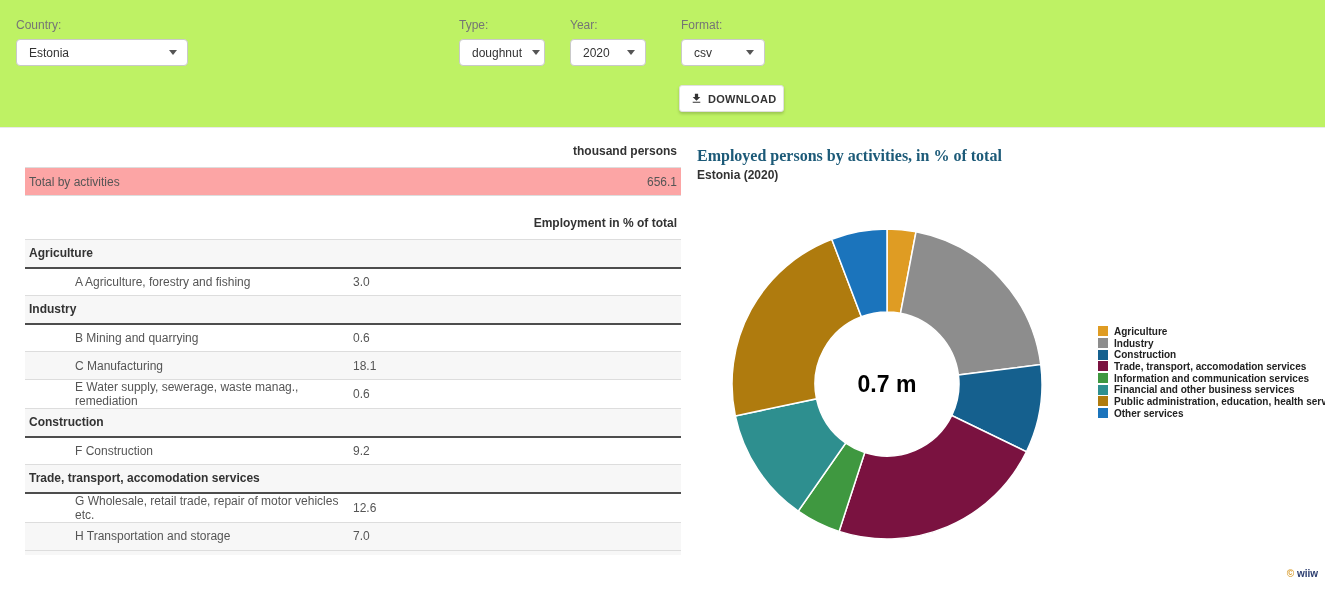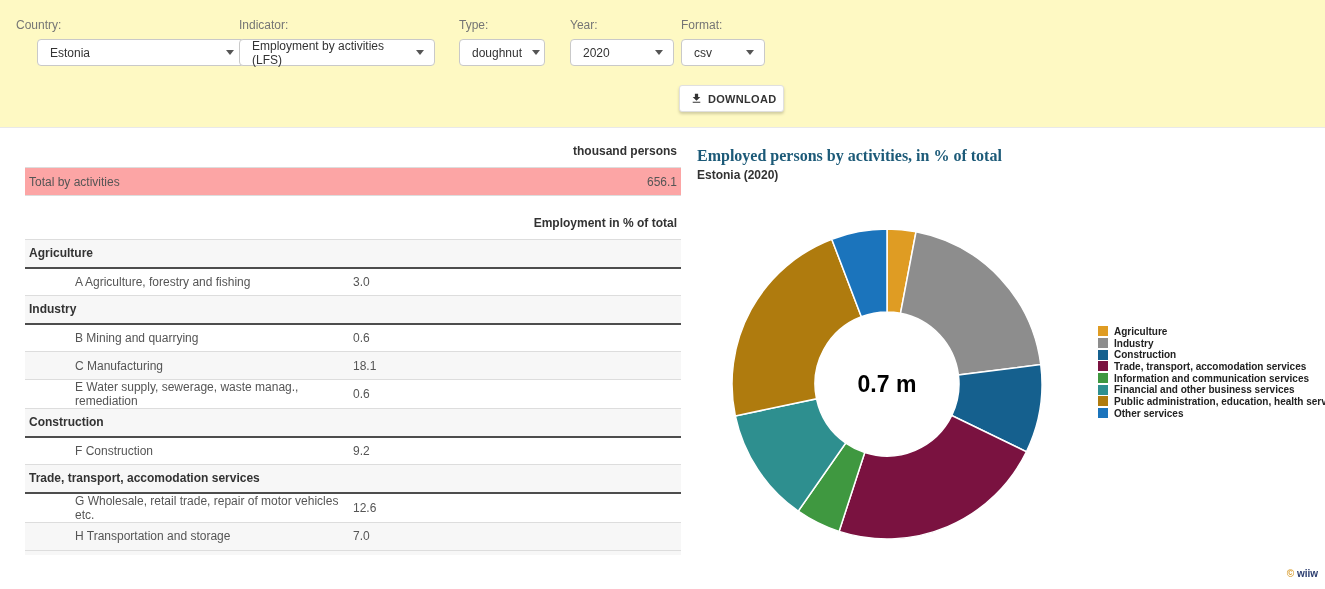--- a/index.html
+++ b/index.html
@@ -2,21 +2,21 @@
 <html><head>
 <meta charset="utf-8">
 <style>
   * { margin:0; padding:0; box-sizing:border-box; }
   html,body { width:1325px; height:589px; overflow:hidden; background:#fff;
               font-family:"Liberation Sans", sans-serif; }
   .app { position:relative; width:1325px; height:589px; }
 
   
   .topbar { position:absolute; left:0; top:0; width:1325px; height:128px;
-            background:#fef9c3; border-bottom:1px solid #e9e9e9; }
+            background:#bef264; border-bottom:1px solid #e9e9e9; }
   .filter { position:absolute; top:18px; }
   .filter label { display:block; font-size:12px; color:#757575; margin-bottom:7px; }
   .select { background:#fff; border:1px solid #c9c9c9; border-radius:4px;
             height:27px; display:flex; align-items:center; justify-content:space-between;
             padding:0 10px 0 12px; cursor:pointer; font-size:12px; color:#333; }
   .caret { width:0; height:0; border-left:4px solid transparent; border-right:4px solid transparent;
            border-top:5px solid #555; margin-left:10px; flex:0 0 auto; }
   .dl-btn { position:absolute; left:679px; top:85px; background:#fff; border:1px solid #e0e0e0;
             border-radius:3px; box-shadow:0 2px 3px rgba(0,0,0,0.18); padding:6px 7px 6px 10px;
             font-size:11px; font-weight:bold; letter-spacing:0.3px; color:#333; cursor:pointer;
@@ -58,45 +58,38 @@
 </style>
 </head>
 <body>
 
 <div class="app">
 
   <div class="topbar">
 
     <div class="filter" style="left:16px;">
       <label>Country:</label>
-      <div class="select" style="width:208px;margin-left:21px;">
+      <div class="select" style="width:172px;">
         <span>Estonia</span>
         <span class="caret"></span>
       </div>
     </div>
 
-    <div class="filter" style="left:239px;">
-      <label>Indicator:</label>
-      <div class="select" style="width:196px;">
-        <span>Employment by activities (LFS)</span>
-        <span class="caret"></span>
-      </div>
-    </div>
 
     <div class="filter" style="left:459px;">
       <label>Type:</label>
       <div class="select" style="width:86px;">
         <span>doughnut</span>
         <span class="caret"></span>
       </div>
     </div>
 
     <div class="filter" style="left:570px;">
       <label>Year:</label>
-      <div class="select" style="width:104px;">
+      <div class="select" style="width:76px;">
         <span>2020</span>
         <span class="caret"></span>
       </div>
     </div>
 
     <div class="filter" style="left:681px;">
       <label>Format:</label>
       <div class="select" style="width:84px;">
         <span>csv</span>
         <span class="caret"></span>

